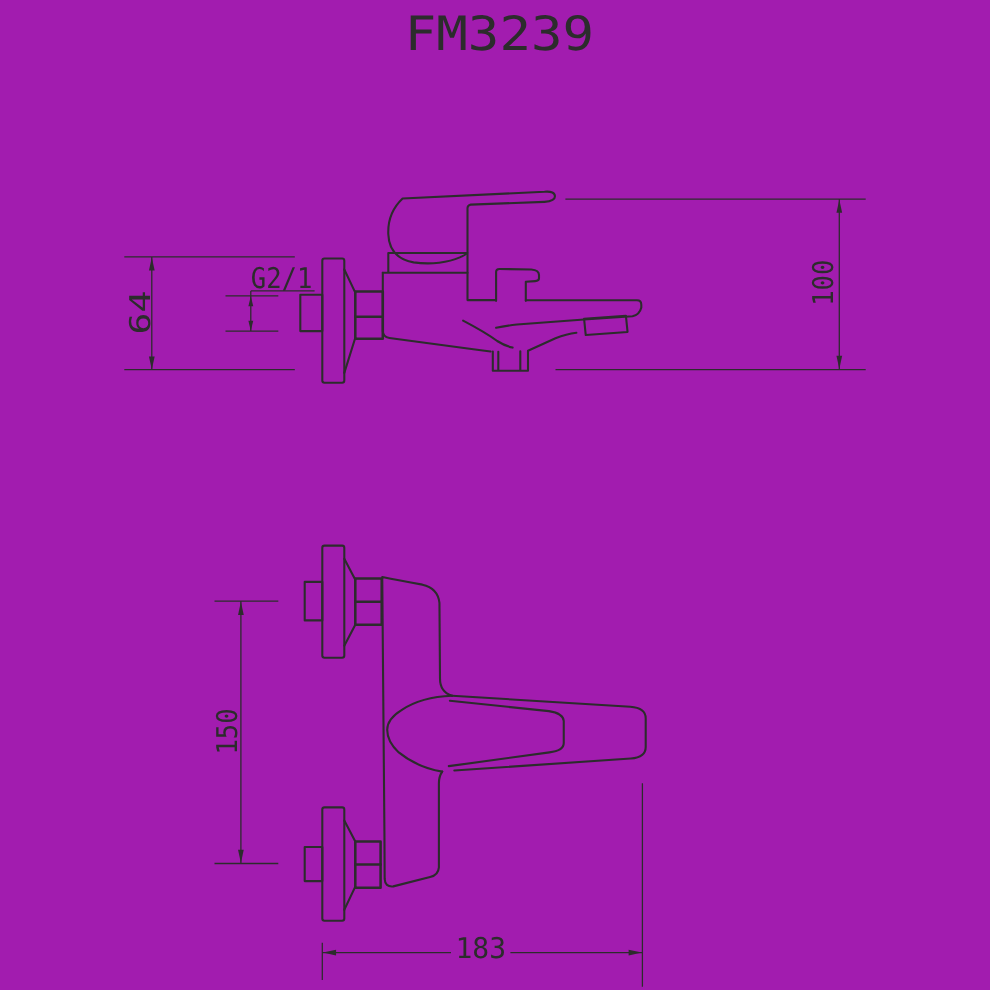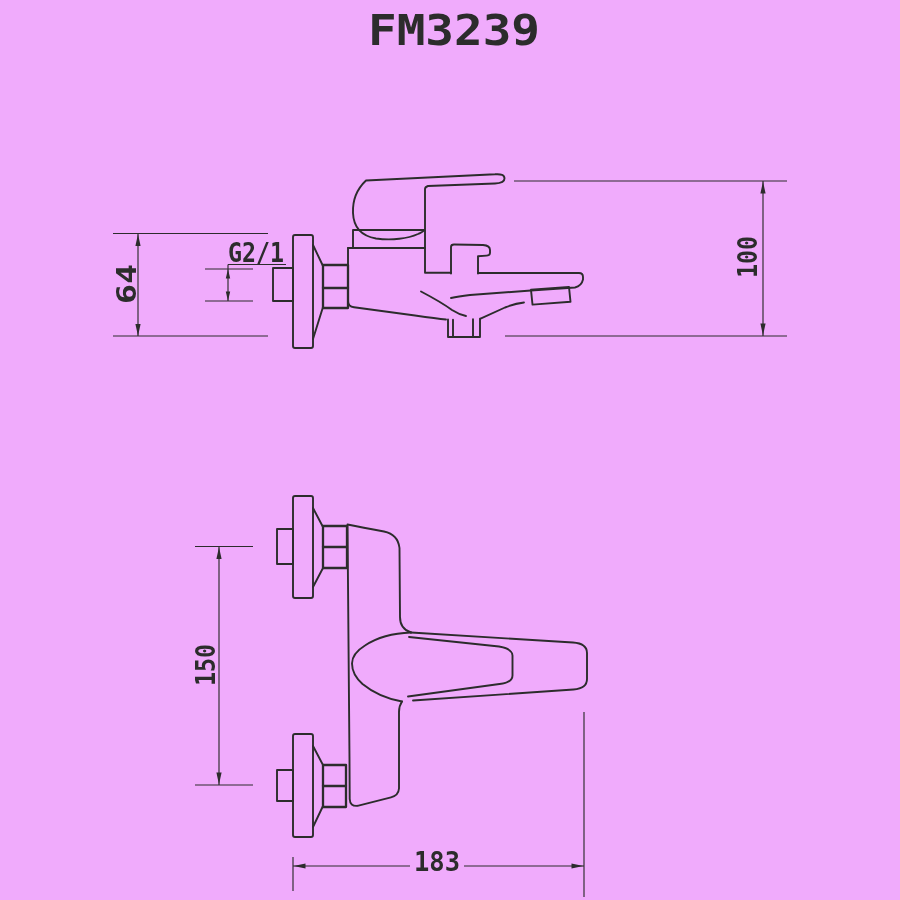--- a/index.html
+++ b/index.html
@@ -1,22 +1,21 @@
 <!DOCTYPE html>
 <html><head>
 <meta charset="utf-8">
 <style>
   html,body{margin:0;padding:0;background:#fff;}
   .sheet{
     position:relative;
     width:900px;height:900px;
-    background:#f0abfc;
+    background:#a21caf;
     font-family:"DejaVu Sans Mono", monospace;
     overflow:hidden;
-    font-weight:bold;
   }
   svg{position:absolute;left:0;top:0;}
   .obj path, .obj rect, .obj line{
     fill:none;stroke:#2c2c2c;stroke-width:1.9;
     stroke-linecap:round;stroke-linejoin:round;
   }
   .obj .bold{stroke-width:2.3;}
   .dim path, .dim line{
     fill:none;stroke:#2c2c2c;stroke-width:1.15;
     stroke-linecap:butt;

